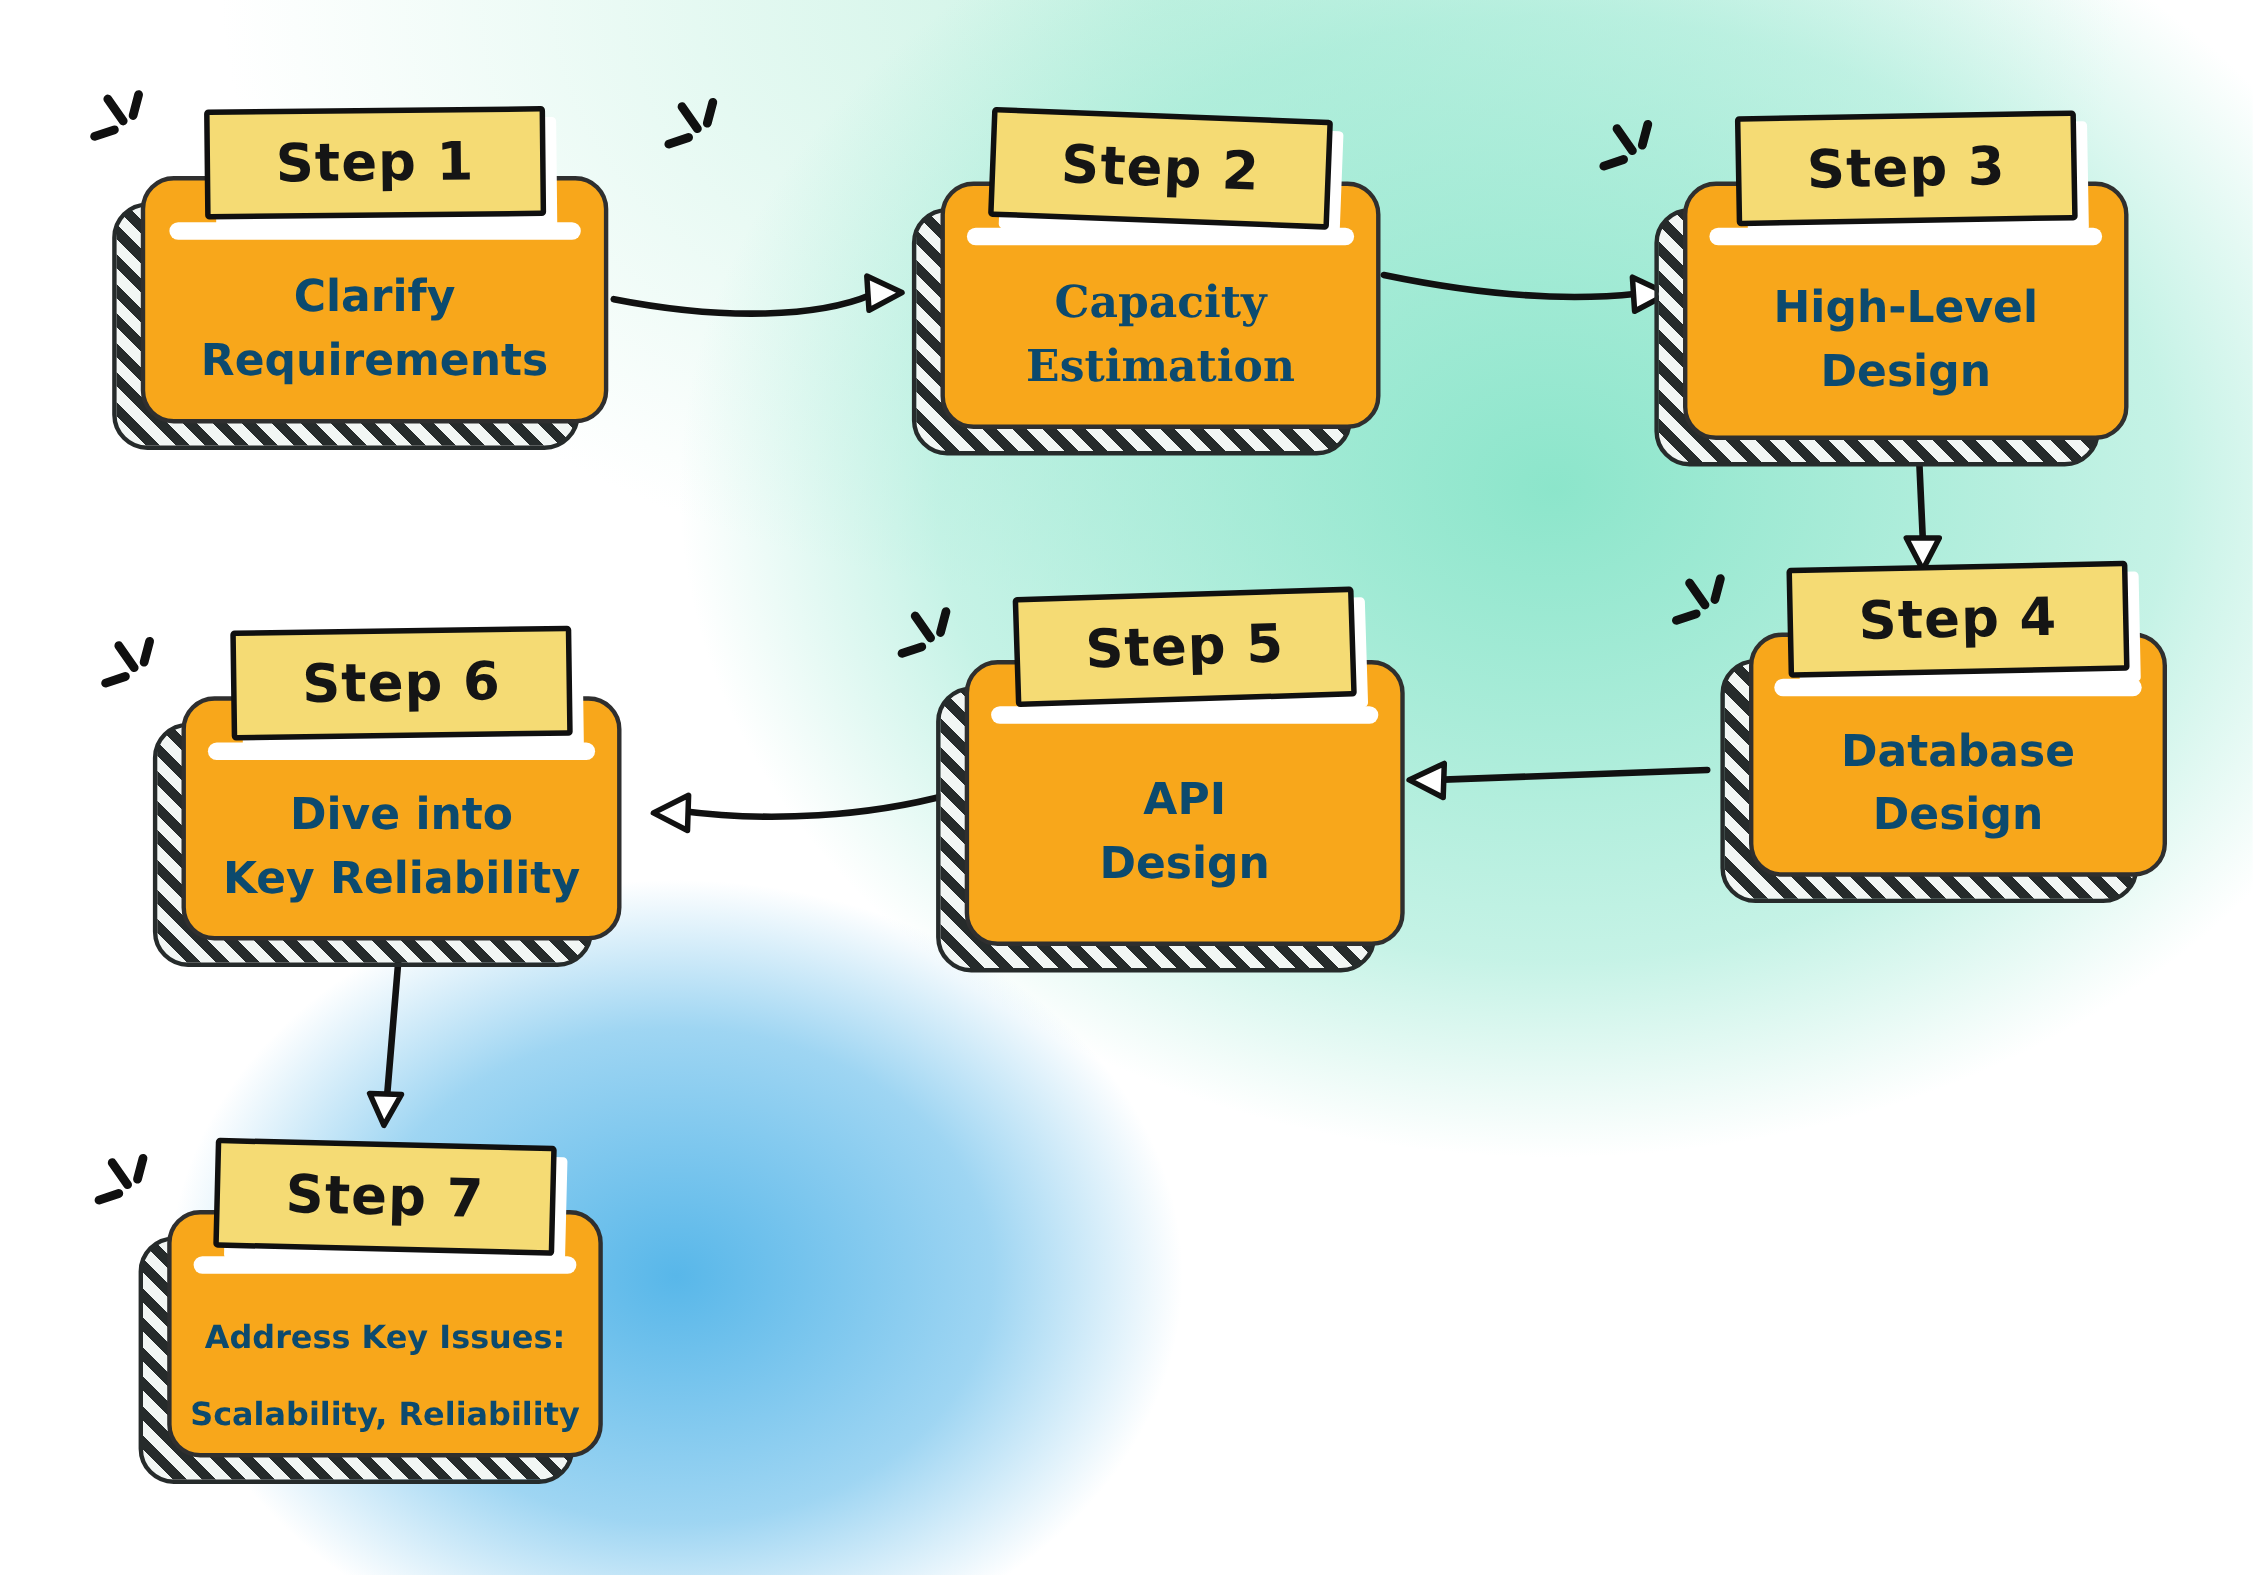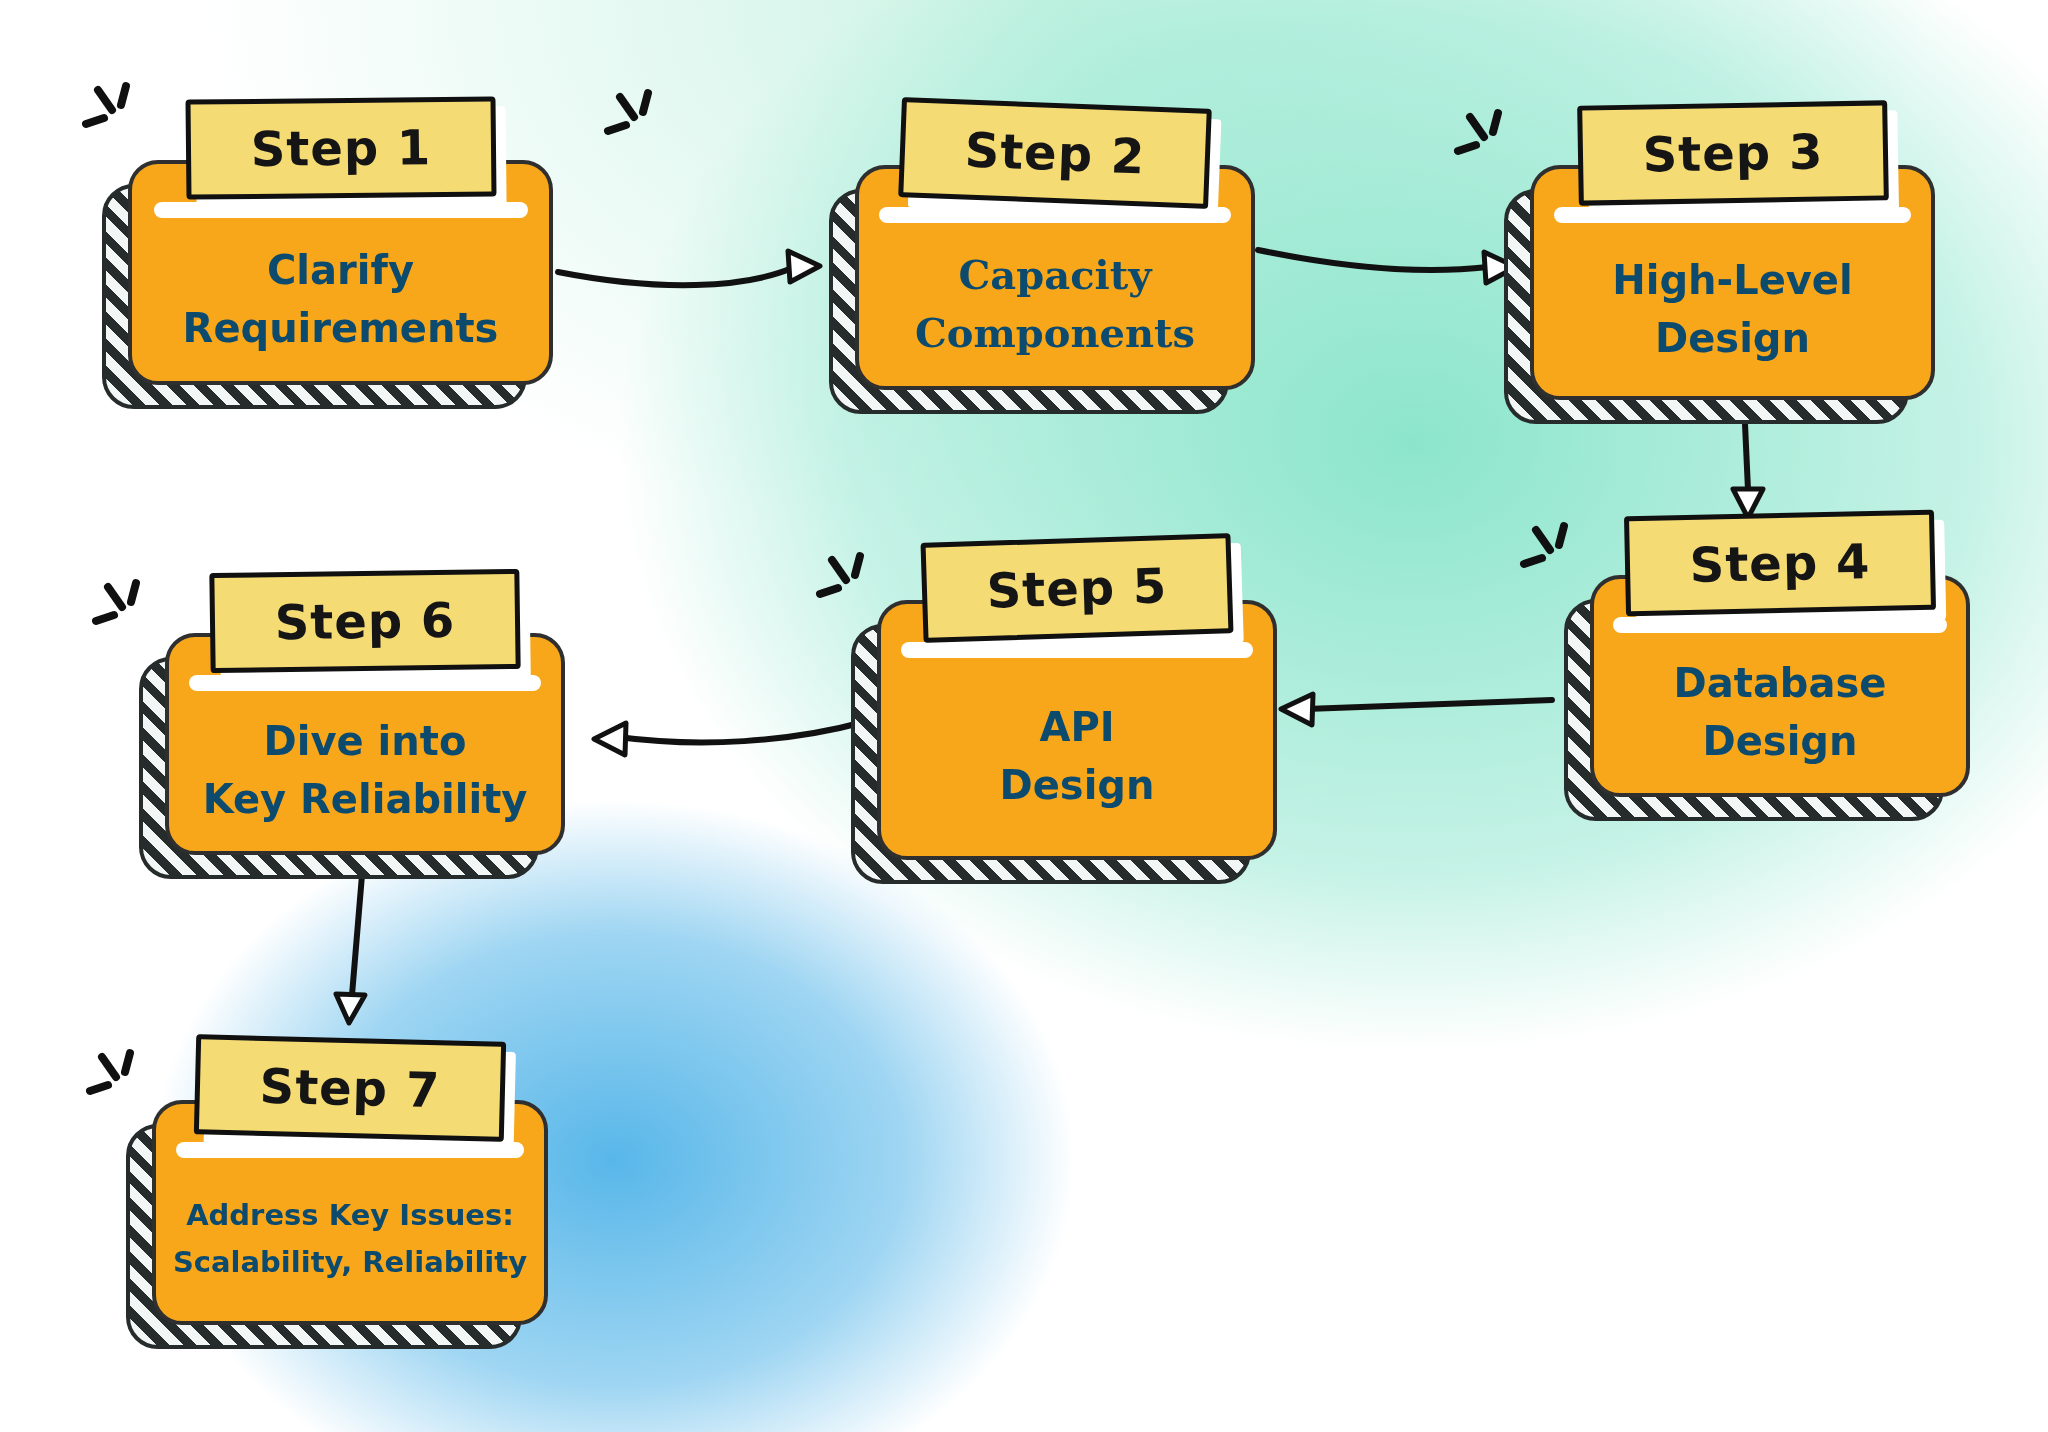--- a/index.html
+++ b/index.html
@@ -38,21 +38,21 @@
     box-shadow:10px 10px 0 0 #ffffff;box-sizing:border-box;
   }
   .banner .lbl{
     font-size:48px;font-weight:800;color:#151515;letter-spacing:1px;
   }
   .line{
     font-size:40px;font-weight:700;color:#0c4a6e;line-height:1.45;
     text-align:center;white-space:nowrap;
   }
   .serif .line{font-family:"DejaVu Serif",serif;}
-  .small .line{font-size:29px;line-height:1.6;}
+  .small .line{font-size:29px;line-height:1.6;margin-top:23px;}
   
   .sparkle{position:absolute;z-index:2;width:70px;height:70px;}
   .sparkle path{stroke:#101010;stroke-width:8;stroke-linecap:round;fill:none;}
   
   .arrows{position:absolute;left:0;top:0;z-index:1;}
   .arrows path.shaft{stroke:#111;stroke-width:6;fill:none;stroke-linecap:round;}
   .arrows polygon{fill:#fff;stroke:#111;stroke-width:5;stroke-linejoin:round;}
 </style>
 </head>
 <body>
@@ -131,21 +131,21 @@
     <div class="whitebar"></div>
     <div class="banner" style="transform:translateX(-50%) rotate(-0.6deg)">
       <span class="lbl">Step 1</span>
     </div>
   </div>
 
   <div class="card serif" style="left:855px;top:165px;width:400px;height:225px">
     <div class="hatch"></div>
     <div class="cardbody">
       <span class="line">Capacity</span>
-      <span class="line">Components</span>
+      <span class="line">Estimation</span>
     </div>
     <div class="whitebar"></div>
     <div class="banner" style="transform:translateX(-50%) rotate(2.2deg)">
       <span class="lbl">Step 2</span>
     </div>
   </div>
 
   <div class="card" style="left:1530px;top:165px;width:405px;height:235px">
     <div class="hatch"></div>
     <div class="cardbody">

